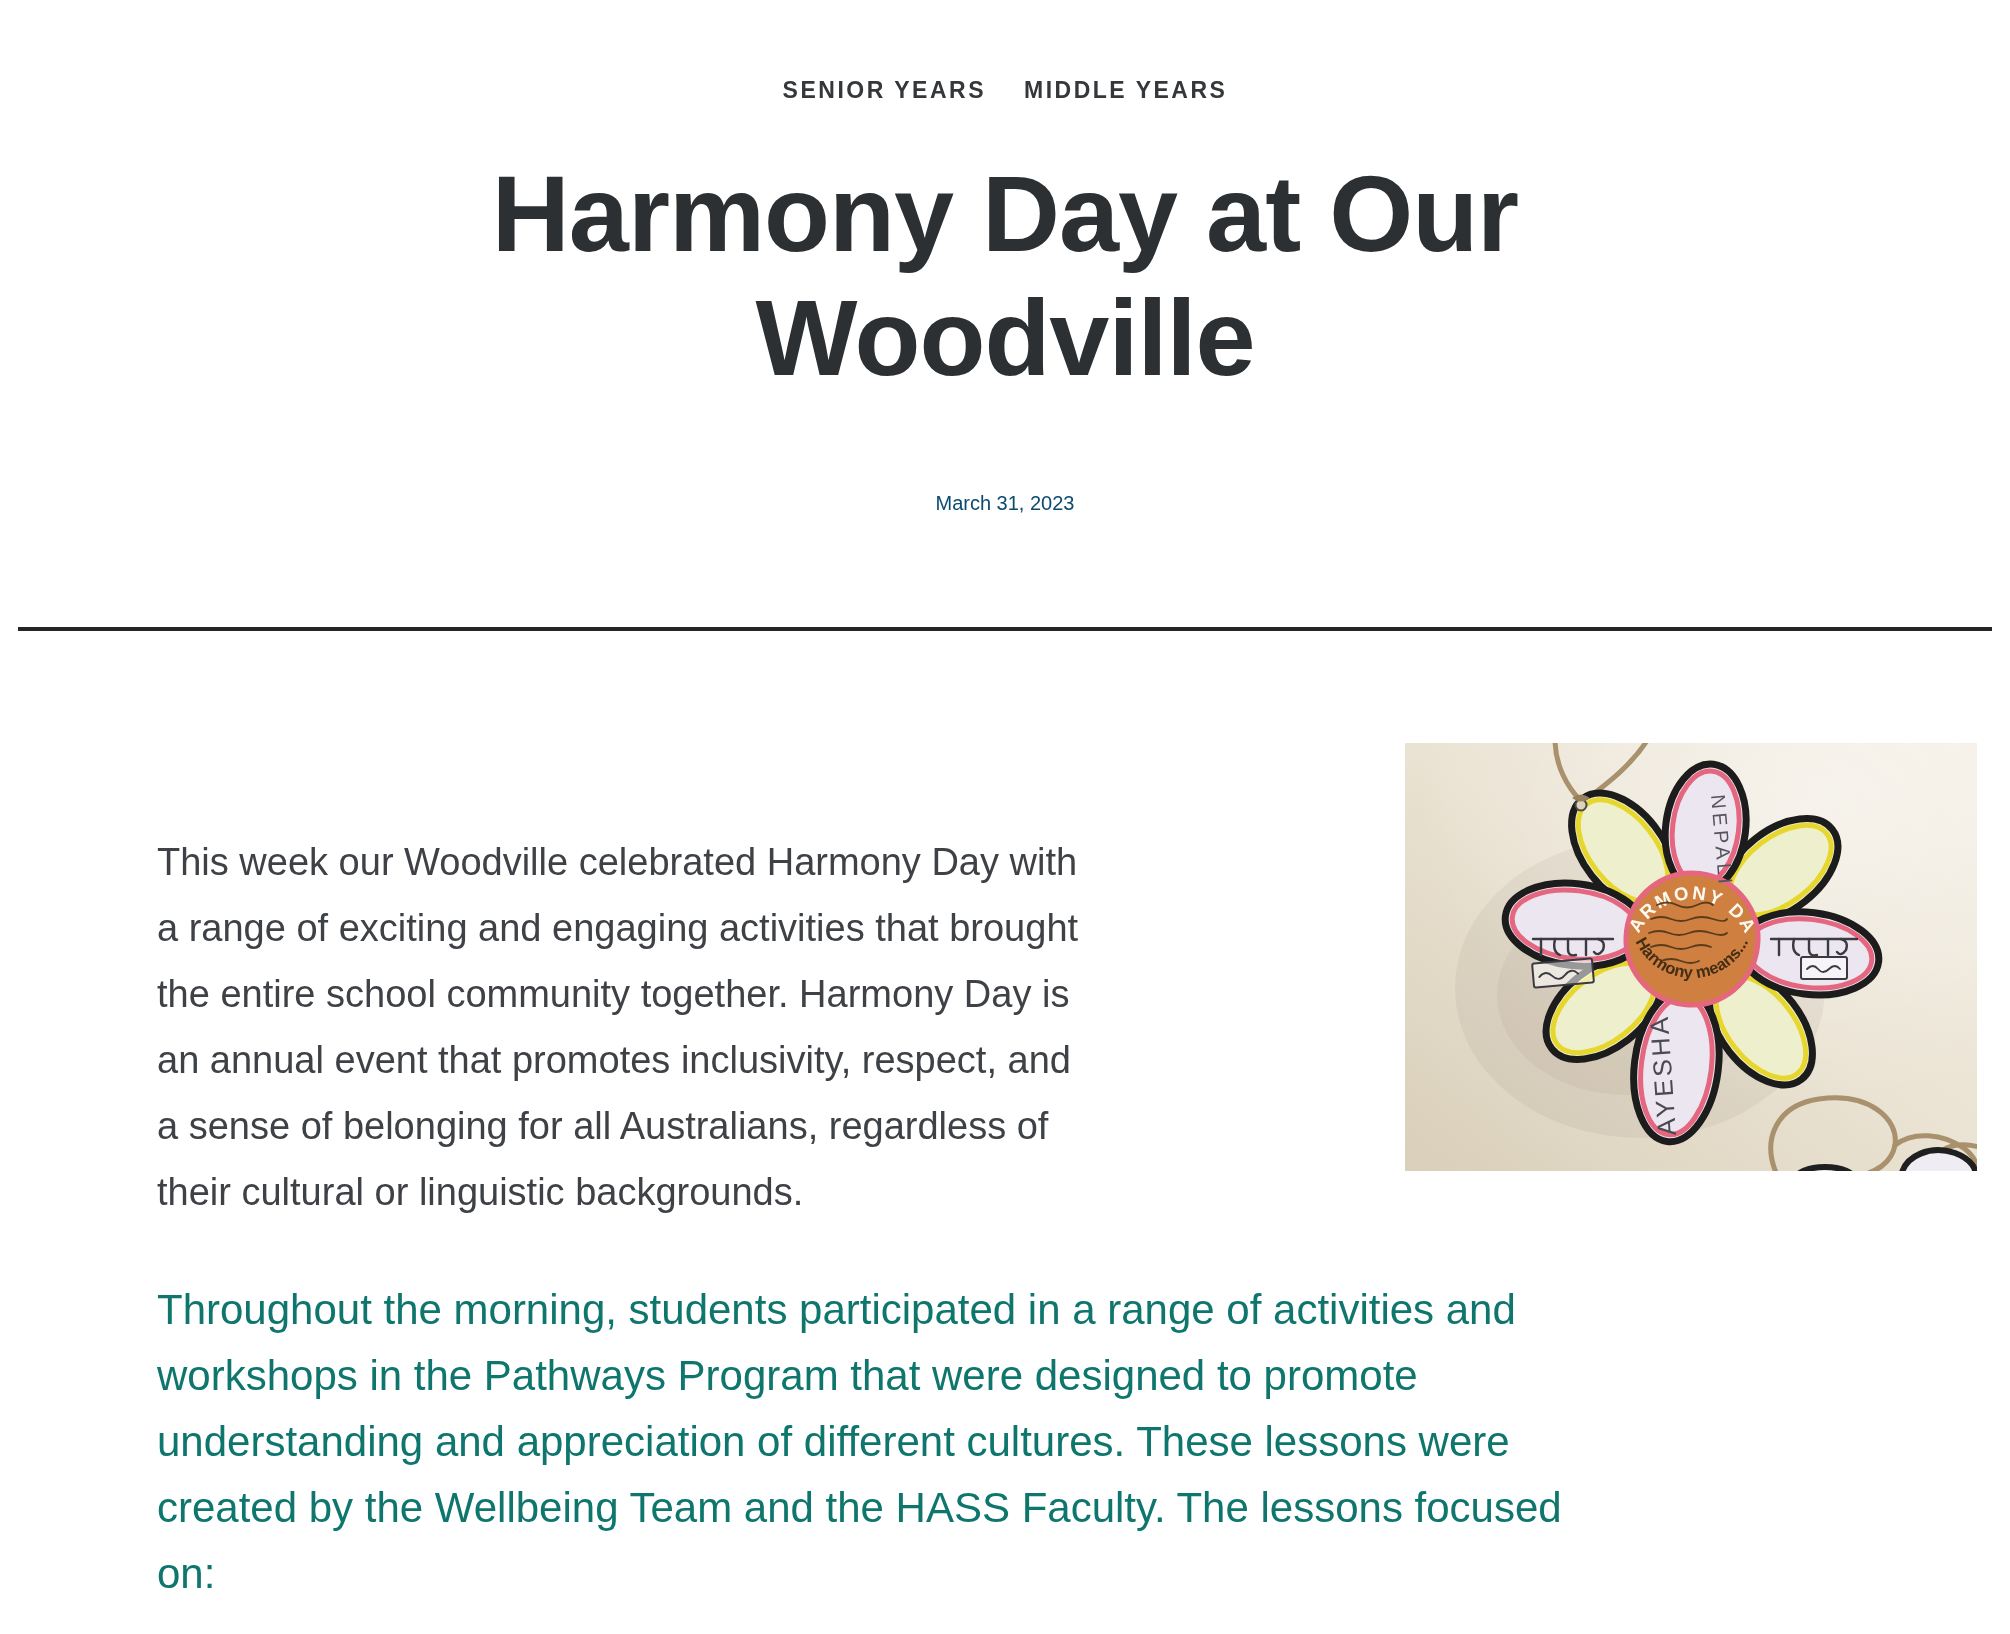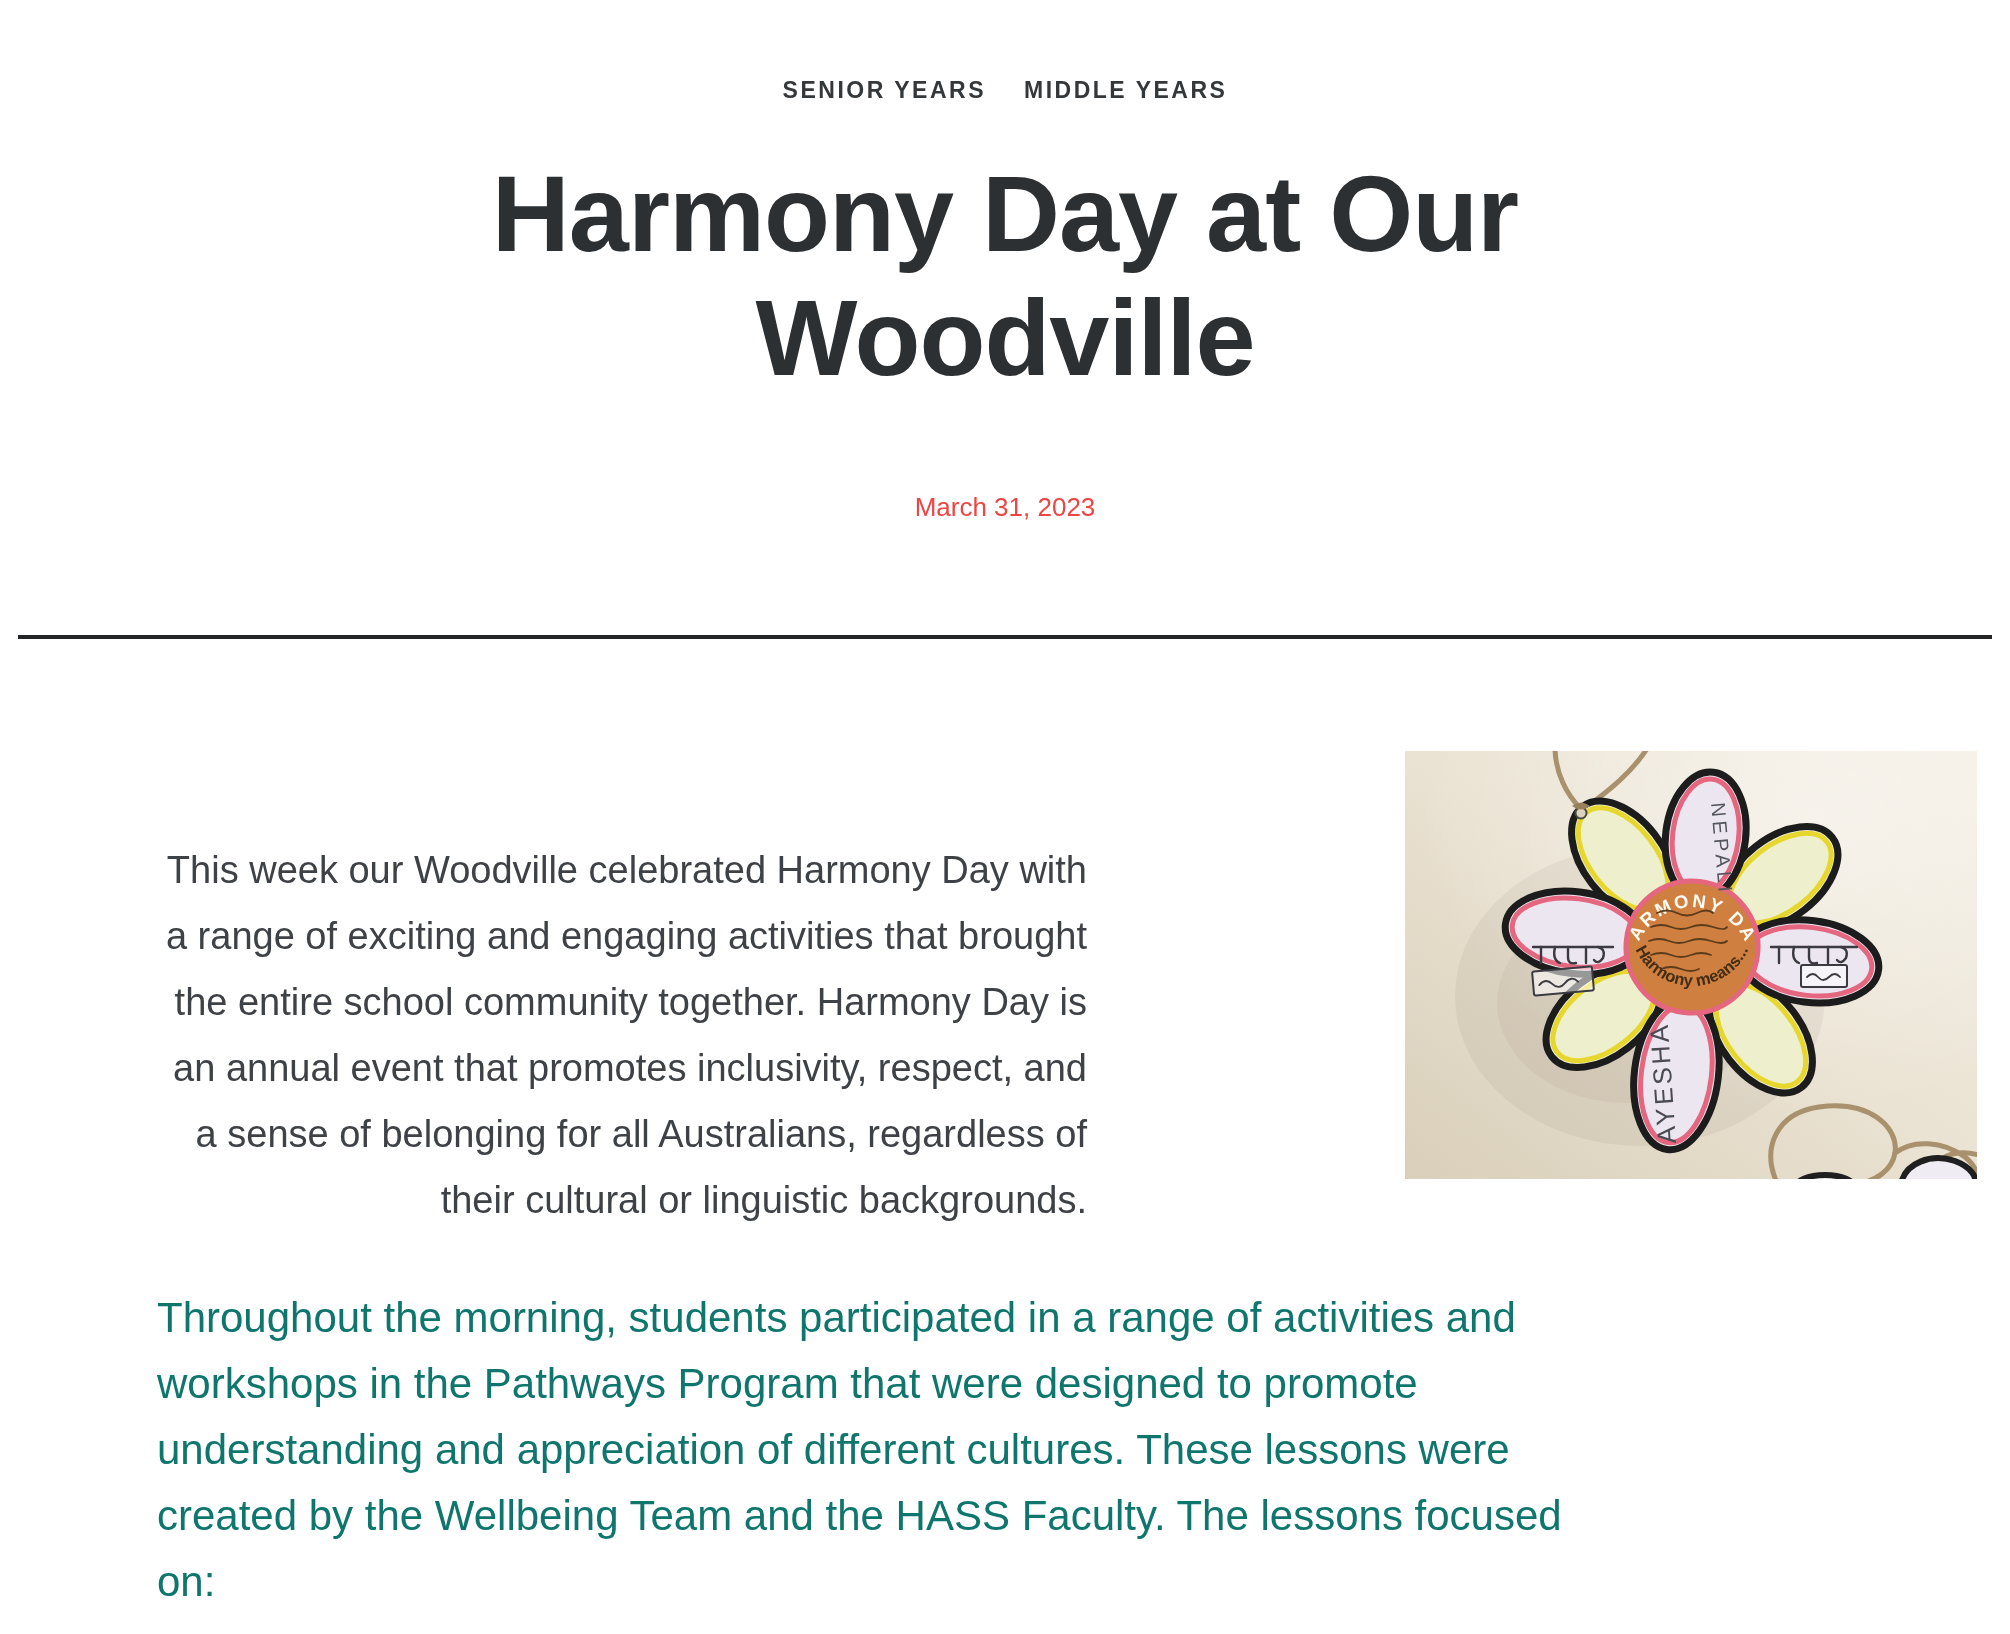--- a/index.html
+++ b/index.html
@@ -19,32 +19,32 @@
     font-size: 23px; font-weight: 700; letter-spacing: 2.5px;
     color: #35383a;
   }
   .category-link { text-decoration: none; color: #35383a; cursor: pointer; }
   .post-title {
     margin: 48px auto 8px;
     max-width: 1330px;
     font-size: 108px; line-height: 1.15; font-weight: 700;
     letter-spacing: -1px; color: #2d3033;
   }
-  .post-date { margin-top: 92px; font-size: 26px; color: #ef4444; }
+  .post-date { margin-top: 92px; font-size: 20px; color: #0c4a6e; }
   .divider {
     border: none; border-top: 4px solid #232527;
     margin: 112px 18px 0 18px;
   }
   .content-row {
     display: flex; align-items: flex-start;
     margin: 112px 33px 0 157px;
   }
   .text-col {
     width: 930px; padding-top: 86px;
-    font-size: 38px; line-height: 66px; color: #3e4145; text-align: right;
+    font-size: 38px; line-height: 66px; color: #3e4145;
   }
   .text-col p, .para2 p { margin: 0; }
   .photo-figure { margin: 0 0 0 auto; width: 572px; height: 428px; }
   .photo-figure svg { display: block; }
   .para2 {
     margin: 52px 33px 0 157px;
     max-width: 1440px;
     font-size: 42px; line-height: 66px; color: #0f766e;
   }
 </style>

